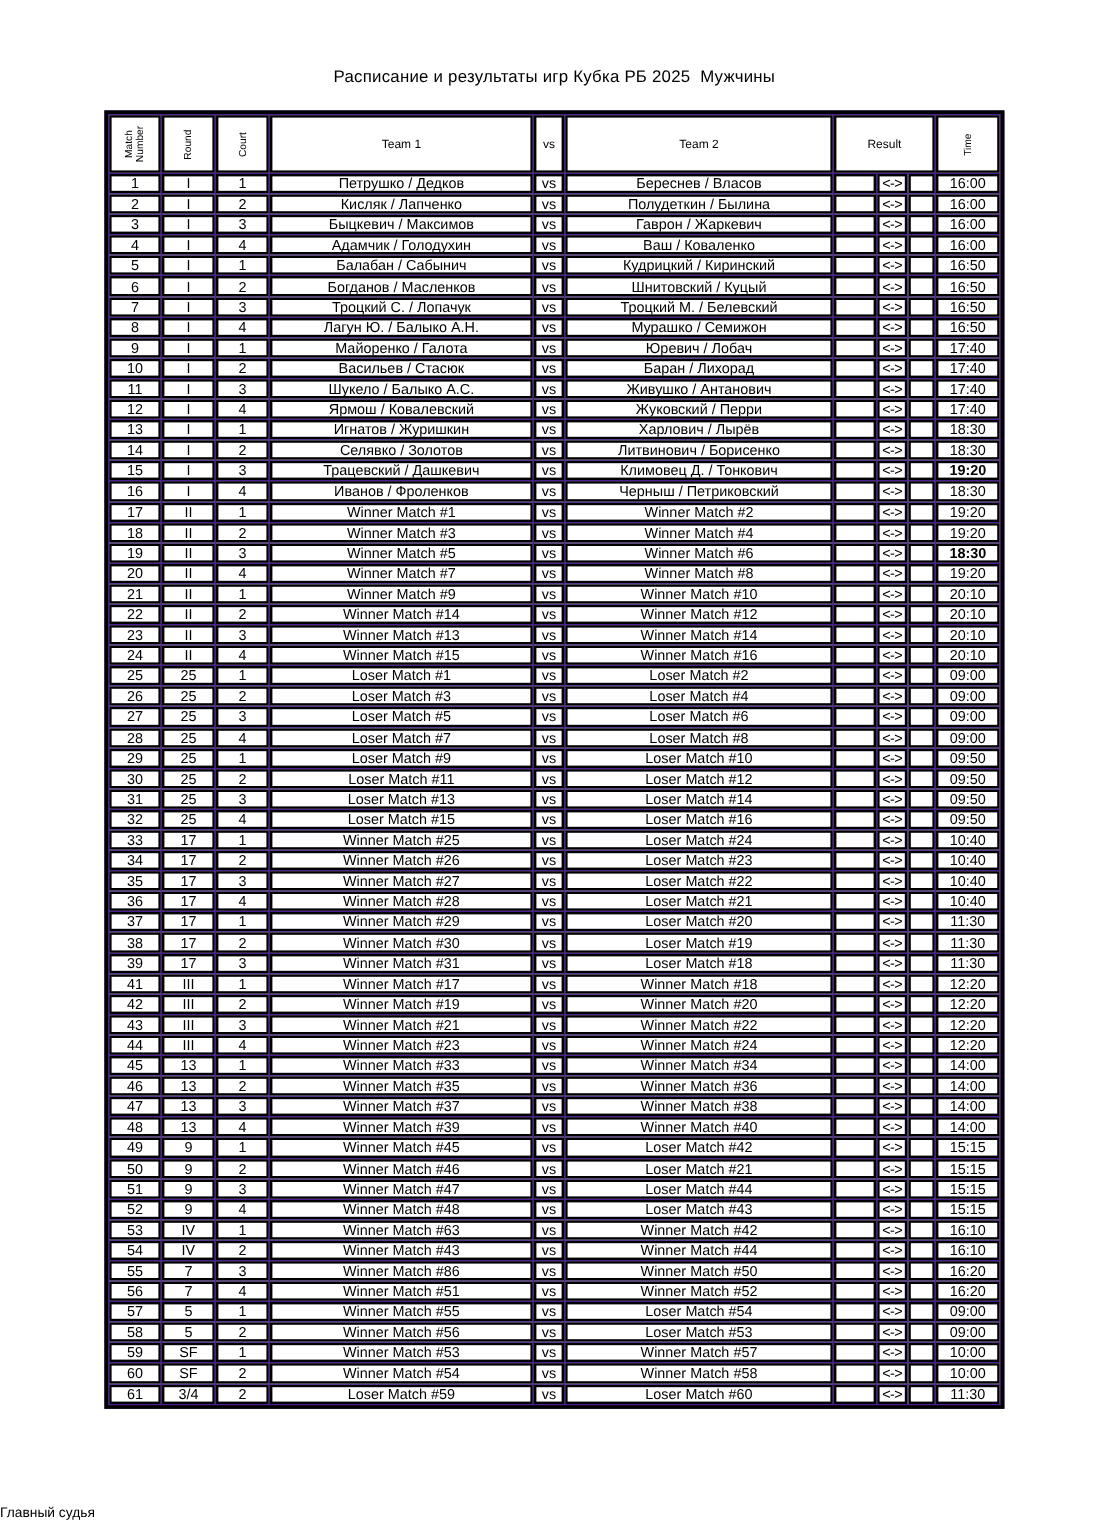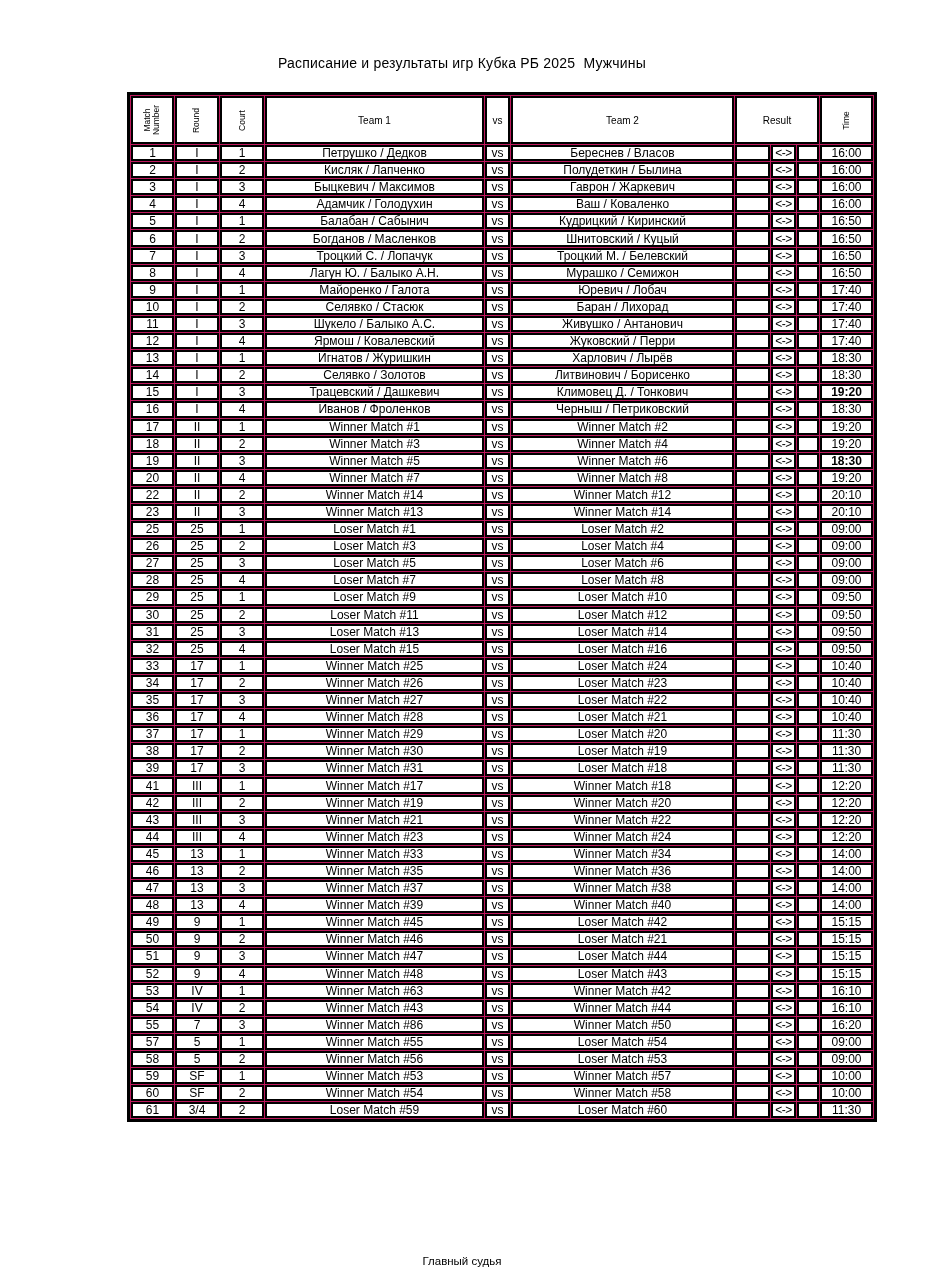--- a/index.html
+++ b/index.html
@@ -12,21 +12,21 @@
   .page { width: 924px; height: 1280px; position: relative; overflow: hidden; }
 
   .doc-title {
     position: absolute; top: 55px; left: 0; width: 100%;
     text-align: center; font-size: 14px; letter-spacing: 0.2px;
     white-space: pre;
   }
 
   .table-wrap {
     position: absolute; left: 87px; top: 92px;
-    border: 3px solid #000; background: #be185d; padding: 0px; margin-left: 40px;
+    border: 3px solid #000; background: #4c1d95; padding: 0px;
   }
   table.sched {
     border-collapse: separate; border-spacing: 1px;
     table-layout: fixed; width: 739px;
   }
   table.sched td, table.sched th {
     border: 2px solid #000; background: #fff;
     padding: 0; overflow: hidden; white-space: nowrap;
     font-weight: 400;
   }
@@ -41,21 +41,21 @@
   
   tr.r td { height: 12.1px; font-size: 12px; line-height: 12px; text-align: center; vertical-align: middle; }
   td.team { font-size: 12px; }
   td.vs { font-size: 10.5px; }
   td.resmid { font-size: 8.5px; letter-spacing: -0.5px; }
   td.time { font-size: 12px; }
   td.time.bold { font-weight: 700; }
 
   .doc-footer {
     position: absolute; top: 1255px; left: 0; width: 100%;
-    text-align: center; font-size: 11.5px;
+    font-size: 11.5px;
   }
 </style>
 </head>
 <body>
 
 <div class="page">
 
   <div class="doc-title">Расписание и результаты игр Кубка РБ 2025  Мужчины</div>
 
   <div class="table-wrap">
@@ -207,21 +207,21 @@
     <td class="team">Юревич / Лобач</td>
     <td></td>
     <td class="resmid">&lt;-&gt;</td>
     <td></td>
     <td class="time">17:40</td>
   </tr>
           <tr class="r">
     <td>10</td>
     <td>I</td>
     <td>2</td>
-    <td class="team">Селявко / Стасюк</td>
+    <td class="team">Васильев / Стасюк</td>
     <td class="vs">vs</td>
     <td class="team">Баран / Лихорад</td>
     <td></td>
     <td class="resmid">&lt;-&gt;</td>
     <td></td>
     <td class="time">17:40</td>
   </tr>
           <tr class="r">
     <td>11</td>
     <td>I</td>
@@ -336,20 +336,32 @@
     <td>4</td>
     <td class="team">Winner Match #7</td>
     <td class="vs">vs</td>
     <td class="team">Winner Match #8</td>
     <td></td>
     <td class="resmid">&lt;-&gt;</td>
     <td></td>
     <td class="time">19:20</td>
   </tr>
           <tr class="r">
+    <td>21</td>
+    <td>II</td>
+    <td>1</td>
+    <td class="team">Winner Match #9</td>
+    <td class="vs">vs</td>
+    <td class="team">Winner Match #10</td>
+    <td></td>
+    <td class="resmid">&lt;-&gt;</td>
+    <td></td>
+    <td class="time">20:10</td>
+  </tr>
+          <tr class="r">
     <td>22</td>
     <td>II</td>
     <td>2</td>
     <td class="team">Winner Match #14</td>
     <td class="vs">vs</td>
     <td class="team">Winner Match #12</td>
     <td></td>
     <td class="resmid">&lt;-&gt;</td>
     <td></td>
     <td class="time">20:10</td>
@@ -360,20 +372,32 @@
     <td>3</td>
     <td class="team">Winner Match #13</td>
     <td class="vs">vs</td>
     <td class="team">Winner Match #14</td>
     <td></td>
     <td class="resmid">&lt;-&gt;</td>
     <td></td>
     <td class="time">20:10</td>
   </tr>
           <tr class="r">
+    <td>24</td>
+    <td>II</td>
+    <td>4</td>
+    <td class="team">Winner Match #15</td>
+    <td class="vs">vs</td>
+    <td class="team">Winner Match #16</td>
+    <td></td>
+    <td class="resmid">&lt;-&gt;</td>
+    <td></td>
+    <td class="time">20:10</td>
+  </tr>
+          <tr class="r">
     <td>25</td>
     <td>25</td>
     <td>1</td>
     <td class="team">Loser Match #1</td>
     <td class="vs">vs</td>
     <td class="team">Loser Match #2</td>
     <td></td>
     <td class="resmid">&lt;-&gt;</td>
     <td></td>
     <td class="time">09:00</td>
@@ -714,20 +738,32 @@
     <td></td>
     <td class="time">16:10</td>
   </tr>
           <tr class="r">
     <td>55</td>
     <td>7</td>
     <td>3</td>
     <td class="team">Winner Match #86</td>
     <td class="vs">vs</td>
     <td class="team">Winner Match #50</td>
+    <td></td>
+    <td class="resmid">&lt;-&gt;</td>
+    <td></td>
+    <td class="time">16:20</td>
+  </tr>
+          <tr class="r">
+    <td>56</td>
+    <td>7</td>
+    <td>4</td>
+    <td class="team">Winner Match #51</td>
+    <td class="vs">vs</td>
+    <td class="team">Winner Match #52</td>
     <td></td>
     <td class="resmid">&lt;-&gt;</td>
     <td></td>
     <td class="time">16:20</td>
   </tr>
           <tr class="r">
     <td>57</td>
     <td>5</td>
     <td>1</td>
     <td class="team">Winner Match #55</td>

